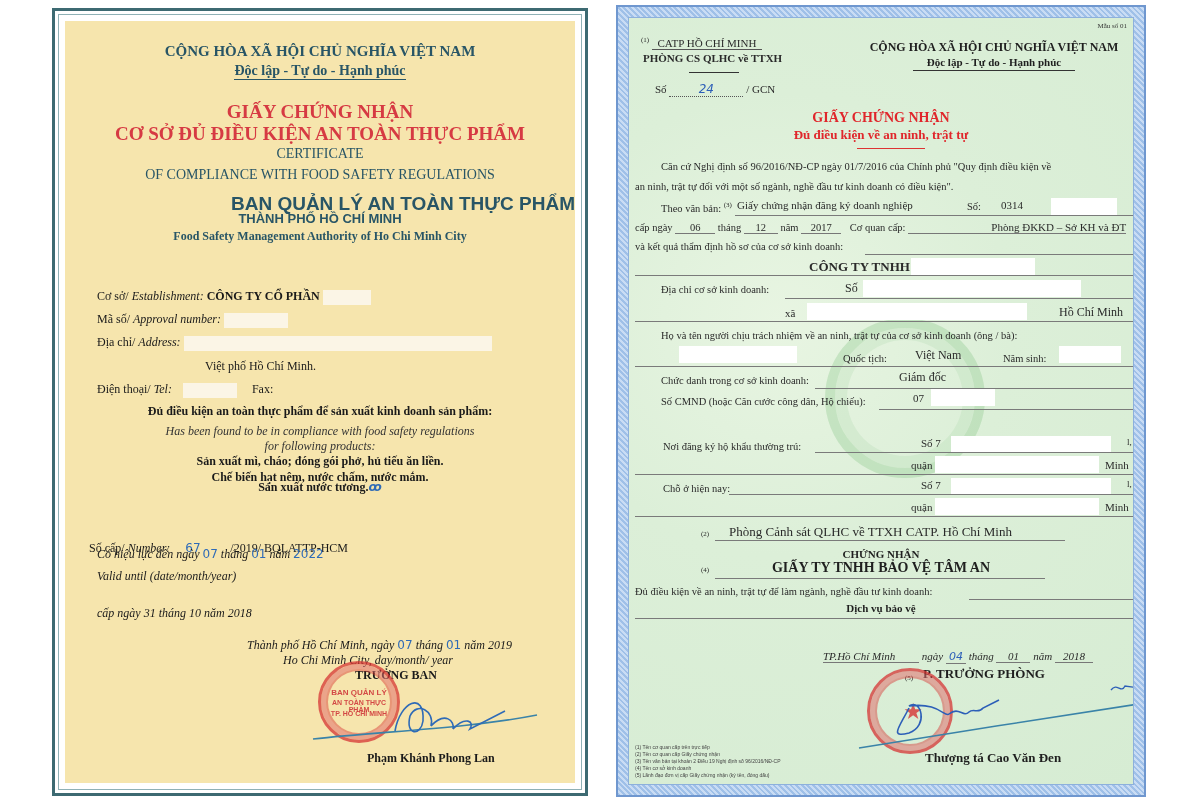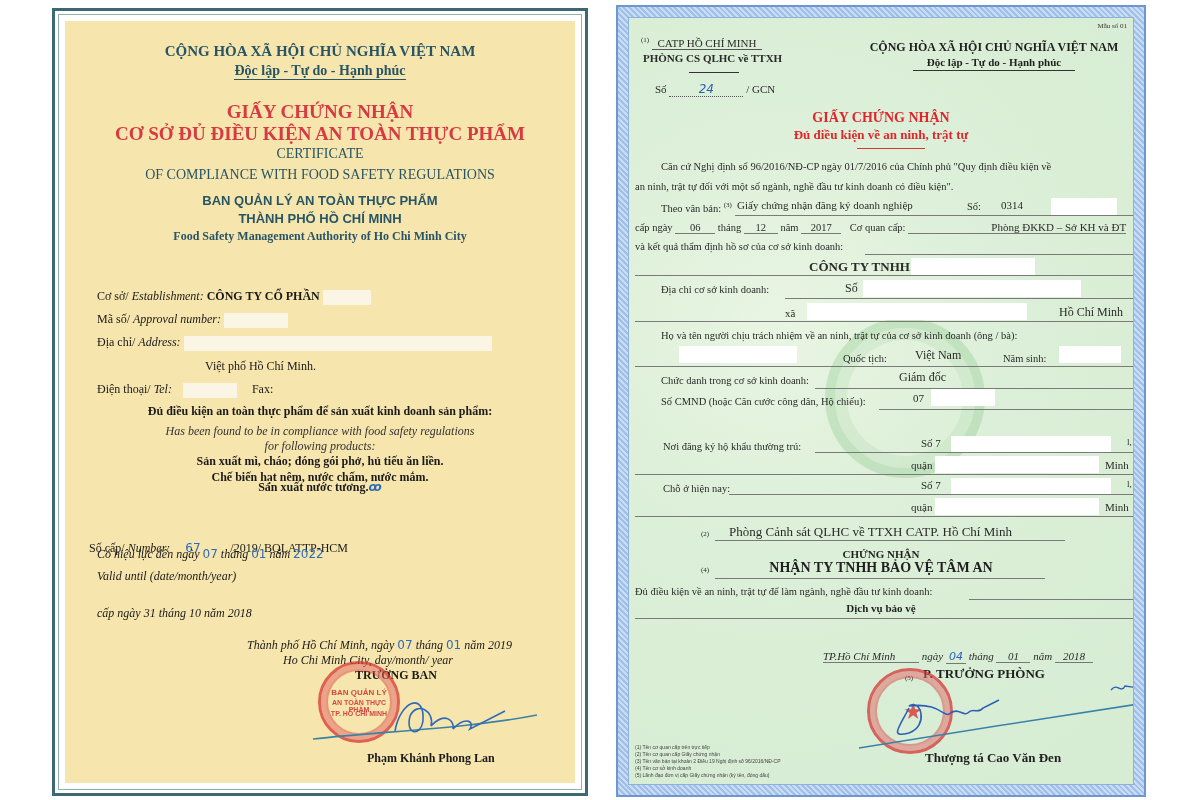--- a/index.html
+++ b/index.html
@@ -75,21 +75,21 @@
       <div class="l-abs l-center teal" style="top:22px;font-size:15px;font-weight:bold;">CỘNG HÒA XÃ HỘI CHỦ NGHĨA VIỆT NAM</div>
       <div class="l-abs l-center teal" style="top:42px;font-size:14px;font-weight:bold;">
         <span style="border-bottom:1px solid #285566;padding-bottom:1px;">Độc lập - Tự do - Hạnh phúc</span>
       </div>
 
       <div class="l-abs l-center red" style="top:80px;font-size:19px;font-weight:bold;">GIẤY CHỨNG NHẬN</div>
       <div class="l-abs l-center red" style="top:102px;font-size:19px;font-weight:bold;">CƠ SỞ ĐỦ ĐIỀU KIỆN AN TOÀN THỰC PHẨM</div>
       <div class="l-abs l-center teal" style="top:125px;font-size:14px;">CERTIFICATE</div>
       <div class="l-abs l-center teal" style="top:146px;font-size:14px;">OF COMPLIANCE WITH FOOD SAFETY REGULATIONS</div>
 
-      <div class="l-abs l-center teal" style="top:172px;font-size:13px;font-weight:bold;font-family:'Liberation Sans',sans-serif;">BAN QUẢN LÝ AN TOÀN THỰC PHẨM</div>
+      <div class="l-abs l-center teal" style="top:172px;font-size:19px;font-weight:bold;font-family:'Liberation Sans',sans-serif;text-align:right;">BAN QUẢN LÝ AN TOÀN THỰC PHẨM</div>
       <div class="l-abs l-center teal" style="top:190px;font-size:13px;font-weight:bold;font-family:'Liberation Sans',sans-serif;">THÀNH PHỐ HỒ CHÍ MINH</div>
       <div class="l-abs l-center teal" style="top:208px;font-size:12px;font-weight:bold;">Food Safety Management Authority of Ho Chi Minh City</div>
 
       <div class="l-abs ink" style="left:32px;top:268px;font-size:12px;">
         <span>Cơ sở/</span>
         <i>Establishment:</i>
         <b>CÔNG TY CỔ PHẦN</b>
         <span class="redact" style="width:48px;"></span>
       </div>
       <div class="l-abs ink" style="left:32px;top:291px;font-size:12px;">
@@ -262,21 +262,21 @@
     <div class="r-redact" style="left:306px;top:480px;width:164px;"></div>
     <div class="r-abs r-text" style="left:476px;top:483px;font-size:11px;">Minh</div>
     <div class="r-line" style="left:6px;top:498px;width:502px;"></div>
 
     <div class="r-abs r-text" style="left:72px;top:512px;font-size:7px;">(2)</div>
     <div class="r-abs r-text" style="left:100px;top:506px;font-size:13px;">Phòng Cảnh sát QLHC về TTXH CATP. Hồ Chí Minh</div>
     <div class="r-line" style="left:86px;top:522px;width:350px;"></div>
 
     <div class="r-abs" style="left:0;right:0;top:530px;text-align:center;font-size:11px;font-weight:bold;color:#1f1f1f;">CHỨNG NHẬN</div>
     <div class="r-abs r-text" style="left:72px;top:548px;font-size:7px;">(4)</div>
-    <div class="r-abs" style="left:0;right:0;top:542px;text-align:center;font-size:14px;font-weight:bold;color:#1f1f1f;">NHẬN TY TNHH BẢO VỆ TÂM AN</div>
+    <div class="r-abs" style="left:0;right:0;top:542px;text-align:center;font-size:14px;font-weight:bold;color:#1f1f1f;">GIẤY TY TNHH BẢO VỆ TÂM AN</div>
     <div class="r-line" style="left:86px;top:560px;width:330px;"></div>
     <div class="r-abs r-text" style="left:6px;top:568px;font-size:10.5px;">Đủ điều kiện về an ninh, trật tự để làm ngành, nghề đầu tư kinh doanh:</div>
     <div class="r-line" style="left:340px;top:581px;width:168px;"></div>
     <div class="r-abs" style="left:0;right:0;top:584px;text-align:center;font-size:11px;font-weight:bold;color:#1f1f1f;">Dịch vụ bảo vệ</div>
     <div class="r-line" style="left:6px;top:600px;width:502px;"></div>
 
     <div class="r-abs r-text" style="left:194px;top:632px;font-size:11px;font-style:italic;">
       <span style="display:inline-block;width:96px;border-bottom:1px solid #777;">TP.Hồ Chí Minh</span>
       <span>ngày</span>
       <span style="display:inline-block;width:20px;text-align:center;color:#2d5fb8;font-family:'DejaVu Sans',sans-serif;border-bottom:1px solid #777;">04</span>

